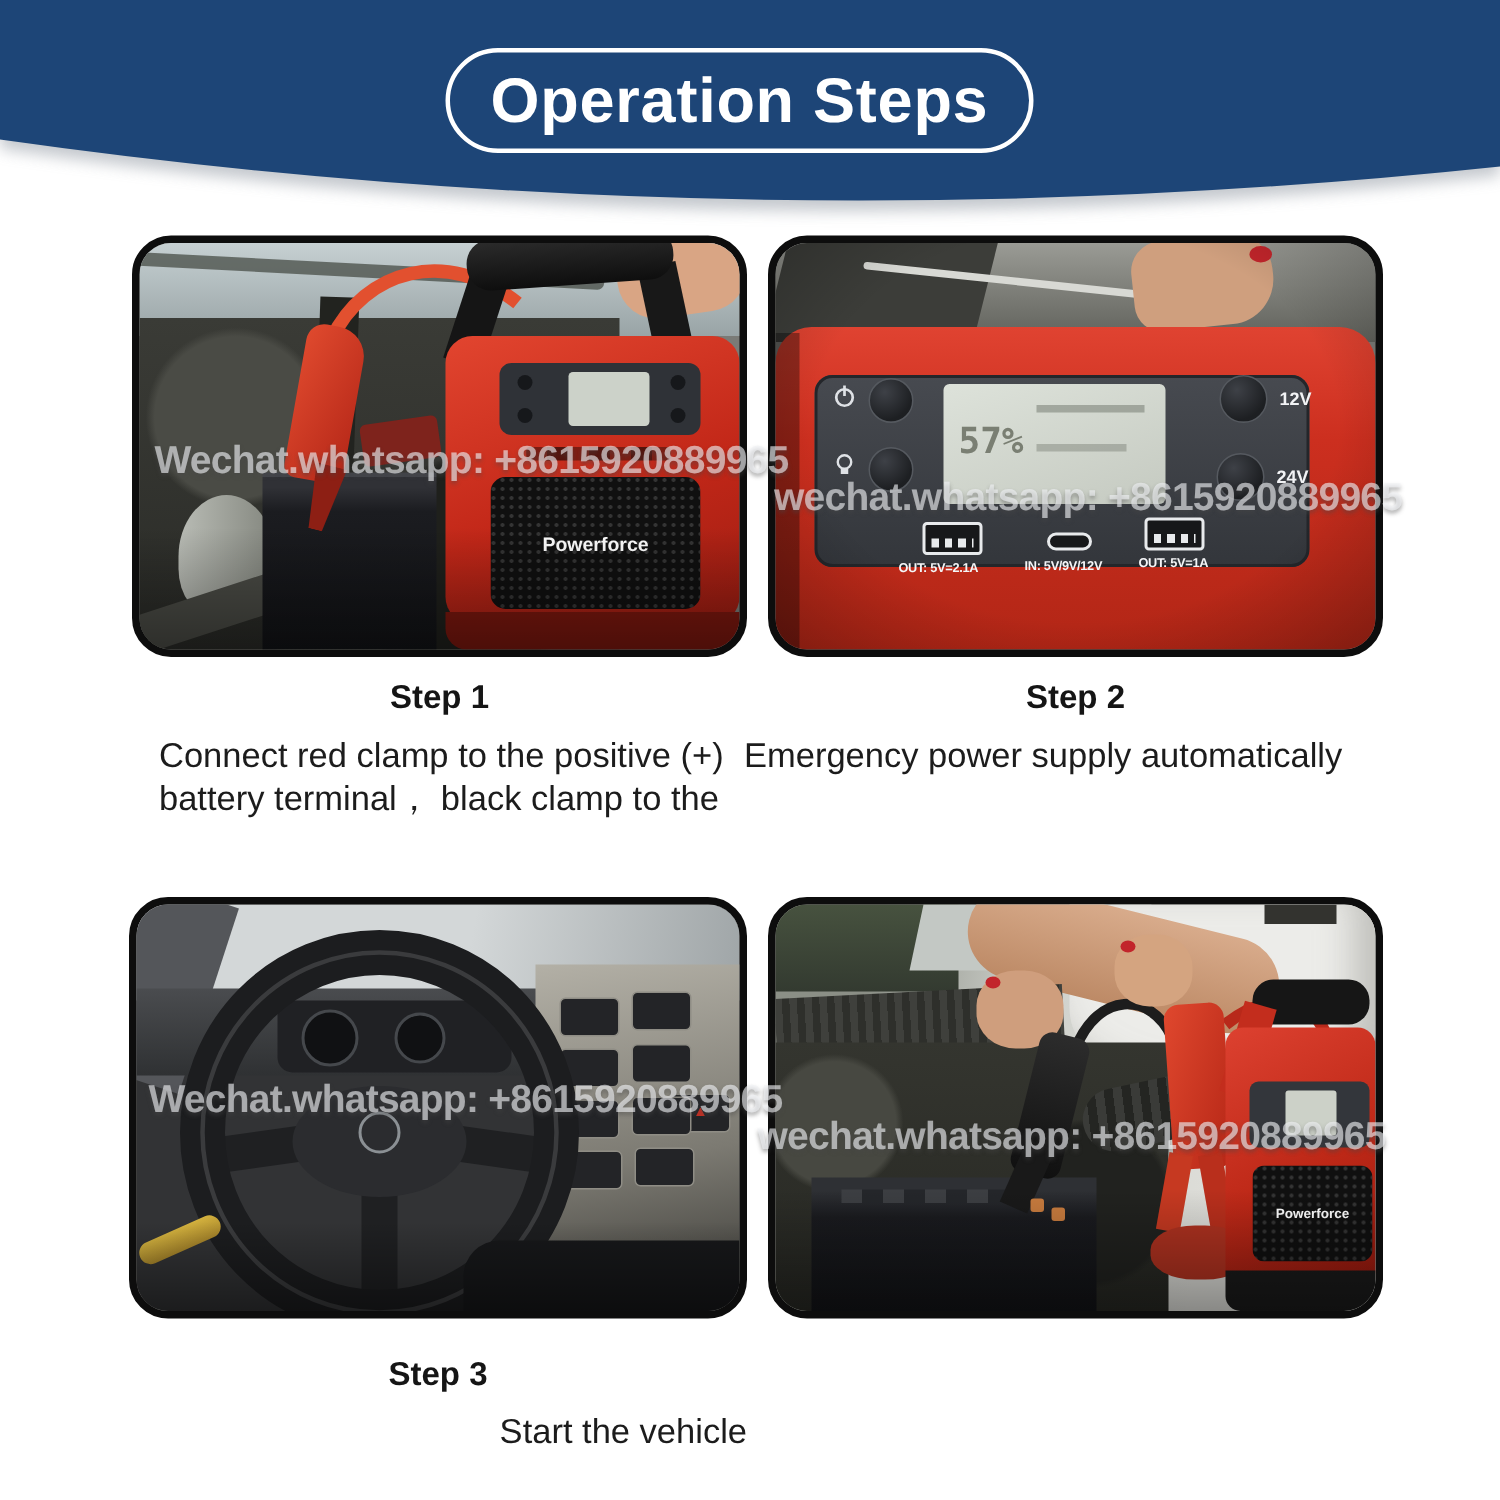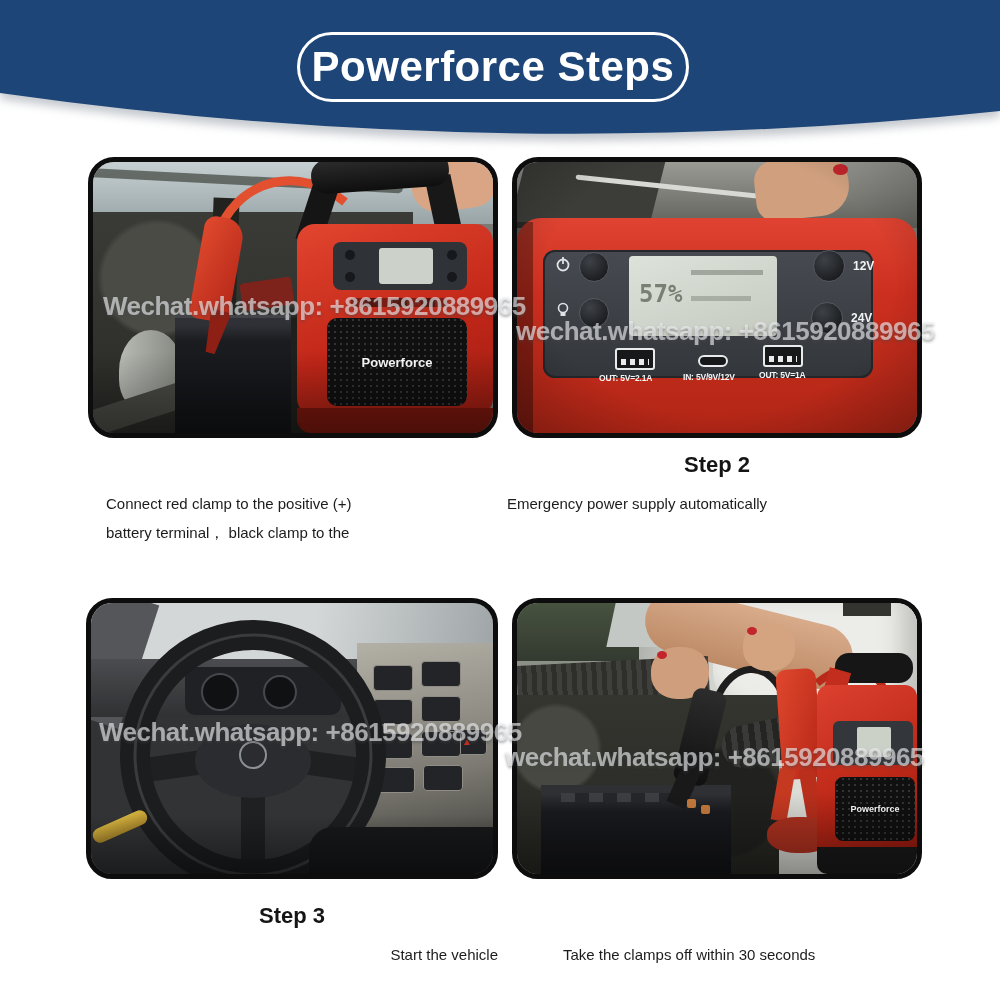--- a/index.html
+++ b/index.html
@@ -146,21 +146,21 @@
     background:linear-gradient(150deg,#dd4130,#bd2817 55%,#96190e); }
   .p4-dpanel { left:316px; top:118px; width:80px; height:44px; background:#33363b; border-radius:6px; }
   .p4-dscreen { left:340px; top:124px; width:34px; height:30px; background:#ccd1c8; border-radius:2px; }
   .p4-dgrille { left:318px; top:174px; width:80px; height:64px; border-radius:8px;
     display:flex; align-items:center; justify-content:center; }
   .p4-dgrille .brand { font-size:9px; }
   .p4-dbottom { left:300px; top:244px; width:100px; height:27px; background:#1a1a1a; border-radius:0 0 10px 10px; }
 
   
   .cap { position:absolute; text-align:center; font-weight:bold; font-size:22px; color:#151515; }
-  .desc { position:absolute; font-size:15px; color:#1c1c1c; line-height:29px; }
+  .desc { position:absolute; font-size:23px; color:#1c1c1c; line-height:29px; }
   .desc.center { text-align:right; }
 
   
   .wm { position:absolute; z-index:6; font-size:26px; font-weight:bold; letter-spacing:-0.5px;
     color:rgba(240,242,245,0.62); text-shadow:0 2px 3px rgba(70,70,70,0.45); white-space:nowrap; }
 </style>
 </head>
 <body>
 
 <div class="page">
@@ -168,21 +168,21 @@
   <svg class="header-svg" width="1000" height="180" viewBox="0 0 1000 180">
     <defs>
         <filter id="soft" x="-10%" y="-10%" width="120%" height="130%">
       <feGaussianBlur stdDeviation="5"></feGaussianBlur>
         </filter>
       </defs>
     <path d="M0,0 H1000 V117 Q500,172 0,99 Z" fill="#aab0b8" opacity="0.7" filter="url(#soft)"></path>
     <path d="M0,0 H1000 V111 Q500,164 0,93 Z" fill="#1d4577"></path>
   </svg>
   <div class="title-pill">
-    <span>Powerforce Steps</span>
+    <span>Operation Steps</span>
   </div>
 
   <div class="photo photo1">
     <div class="p1-sky"></div>
     <div class="p1-wiper"></div>
     <div class="p1-engine"></div>
     <div class="p1-bracket"></div>
     <div class="p1-reservoir"></div>
     <div class="p1-hose"></div>
     <div class="p1-batt-red"></div>
@@ -322,37 +322,37 @@
     <div class="p4-dbody"></div>
     <div class="p4-dpanel"></div>
     <div class="p4-dscreen"></div>
     <div class="p4-dgrille dots">
       <span class="brand">Powerforce</span>
     </div>
     <div class="p4-dbottom"></div>
     <div class="vignette"></div>
   </div>
 
+  <div class="cap" style="left:88px;top:452px;width:410px">Step 1</div>
   <div class="desc" style="left:106px;top:489px">
     <div>Connect red clamp to the positive (+)</div>
     <div>battery terminal， black clamp to the</div>
   </div>
 
   <div class="cap" style="left:512px;top:452px;width:410px">Step 2</div>
-  <div class="desc" style="left:507px;top:489px">
+  <div class="desc" style="left:496px;top:489px">
     <div>Emergency power supply automatically</div>
   </div>
 
   <div class="cap" style="left:86px;top:903px;width:412px">Step 3</div>
   <div class="desc center" style="left:86px;top:940px;width:412px">
     <div>Start the vehicle</div>
   </div>
 
   <div class="desc" style="left:563px;top:940px">
-    <div>Take the clamps off within 30 seconds</div>
   </div>
 
   <span class="wm" style="left:103px;top:291px">Wechat.whatsapp: +8615920889965</span>
   <span class="wm" style="left:516px;top:316px">wechat.whatsapp: +8615920889965</span>
   <span class="wm" style="left:99px;top:717px">Wechat.whatsapp: +8615920889965</span>
   <span class="wm" style="left:505px;top:742px">wechat.whatsapp: +8615920889965</span>
 
 </div>
 
 </body></html>

